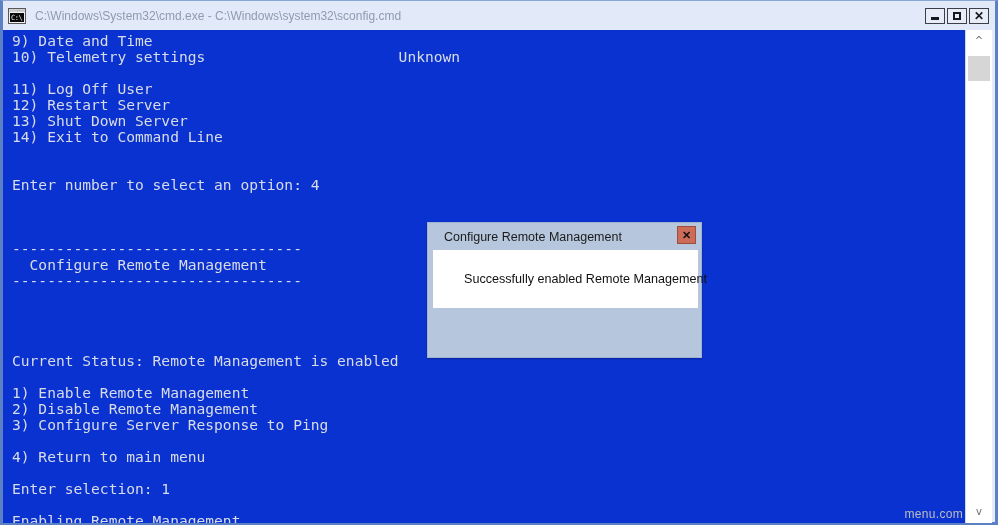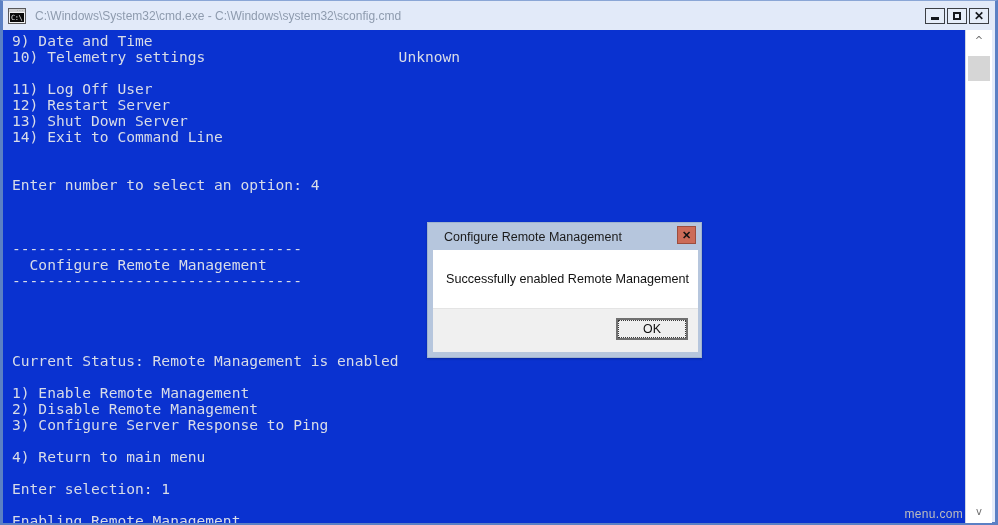--- a/index.html
+++ b/index.html
@@ -208,21 +208,21 @@
     position: absolute;
     left: 5px;
     top: 27px;
     width: 265px;
     height: 58px;
     background: #ffffff;
     display: flex;
     align-items: center;
   }
   #dlg-message {
-    margin-left: 13px;
+    margin-left: 31px;
     font-size: 12.6px;
     color: #111111;
     font-family: "Liberation Sans", sans-serif;
     white-space: nowrap;
   }
   #dlg-footer {
     position: absolute;
     left: 5px;
     top: 85px;
     width: 265px;
@@ -303,22 +303,17 @@
   <div id="dialog">
     <div id="dlg-title">
       <div id="dlg-title-text">Configure Remote Management</div>
     </div>
     <div id="dlg-close">
       <span>✕</span>
     </div>
     <div id="dlg-body">
       <div id="dlg-message">Successfully enabled Remote Management</div>
     </div>
-    <div id="dlg-footer">
-      <div id="ok-button">
-        <div id="ok-inner">OK</div>
-      </div>
-    </div>
   </div>
 
   <div id="watermark">menu.com</div>
 
 </div>
 
 </body></html>

